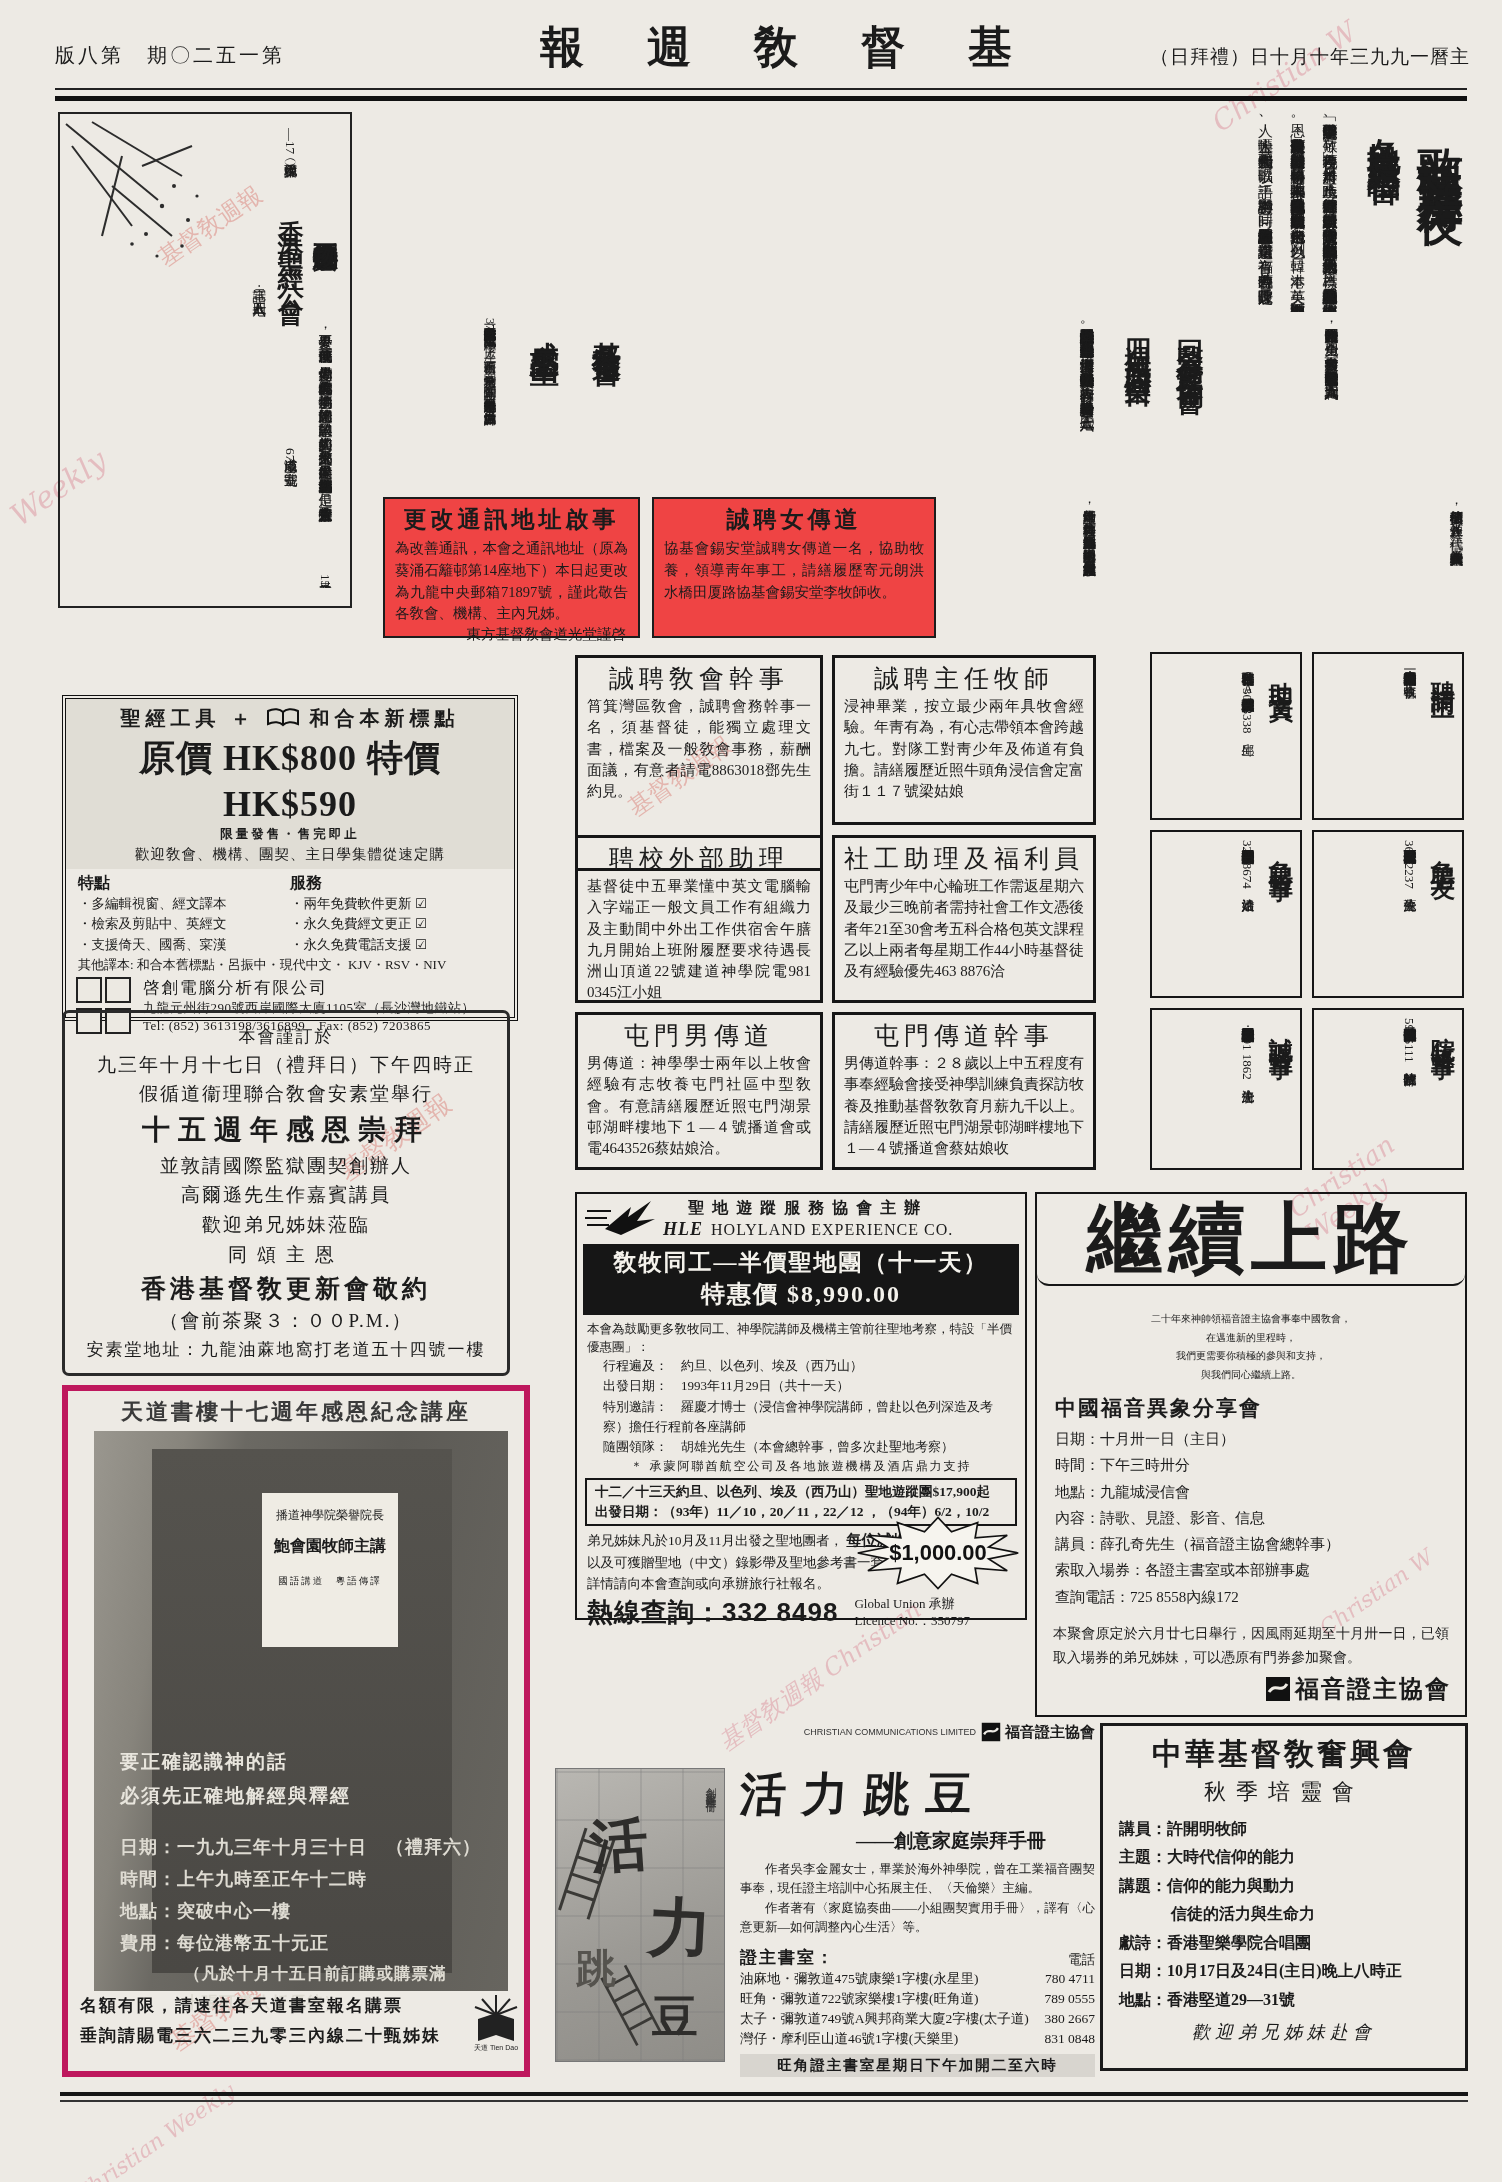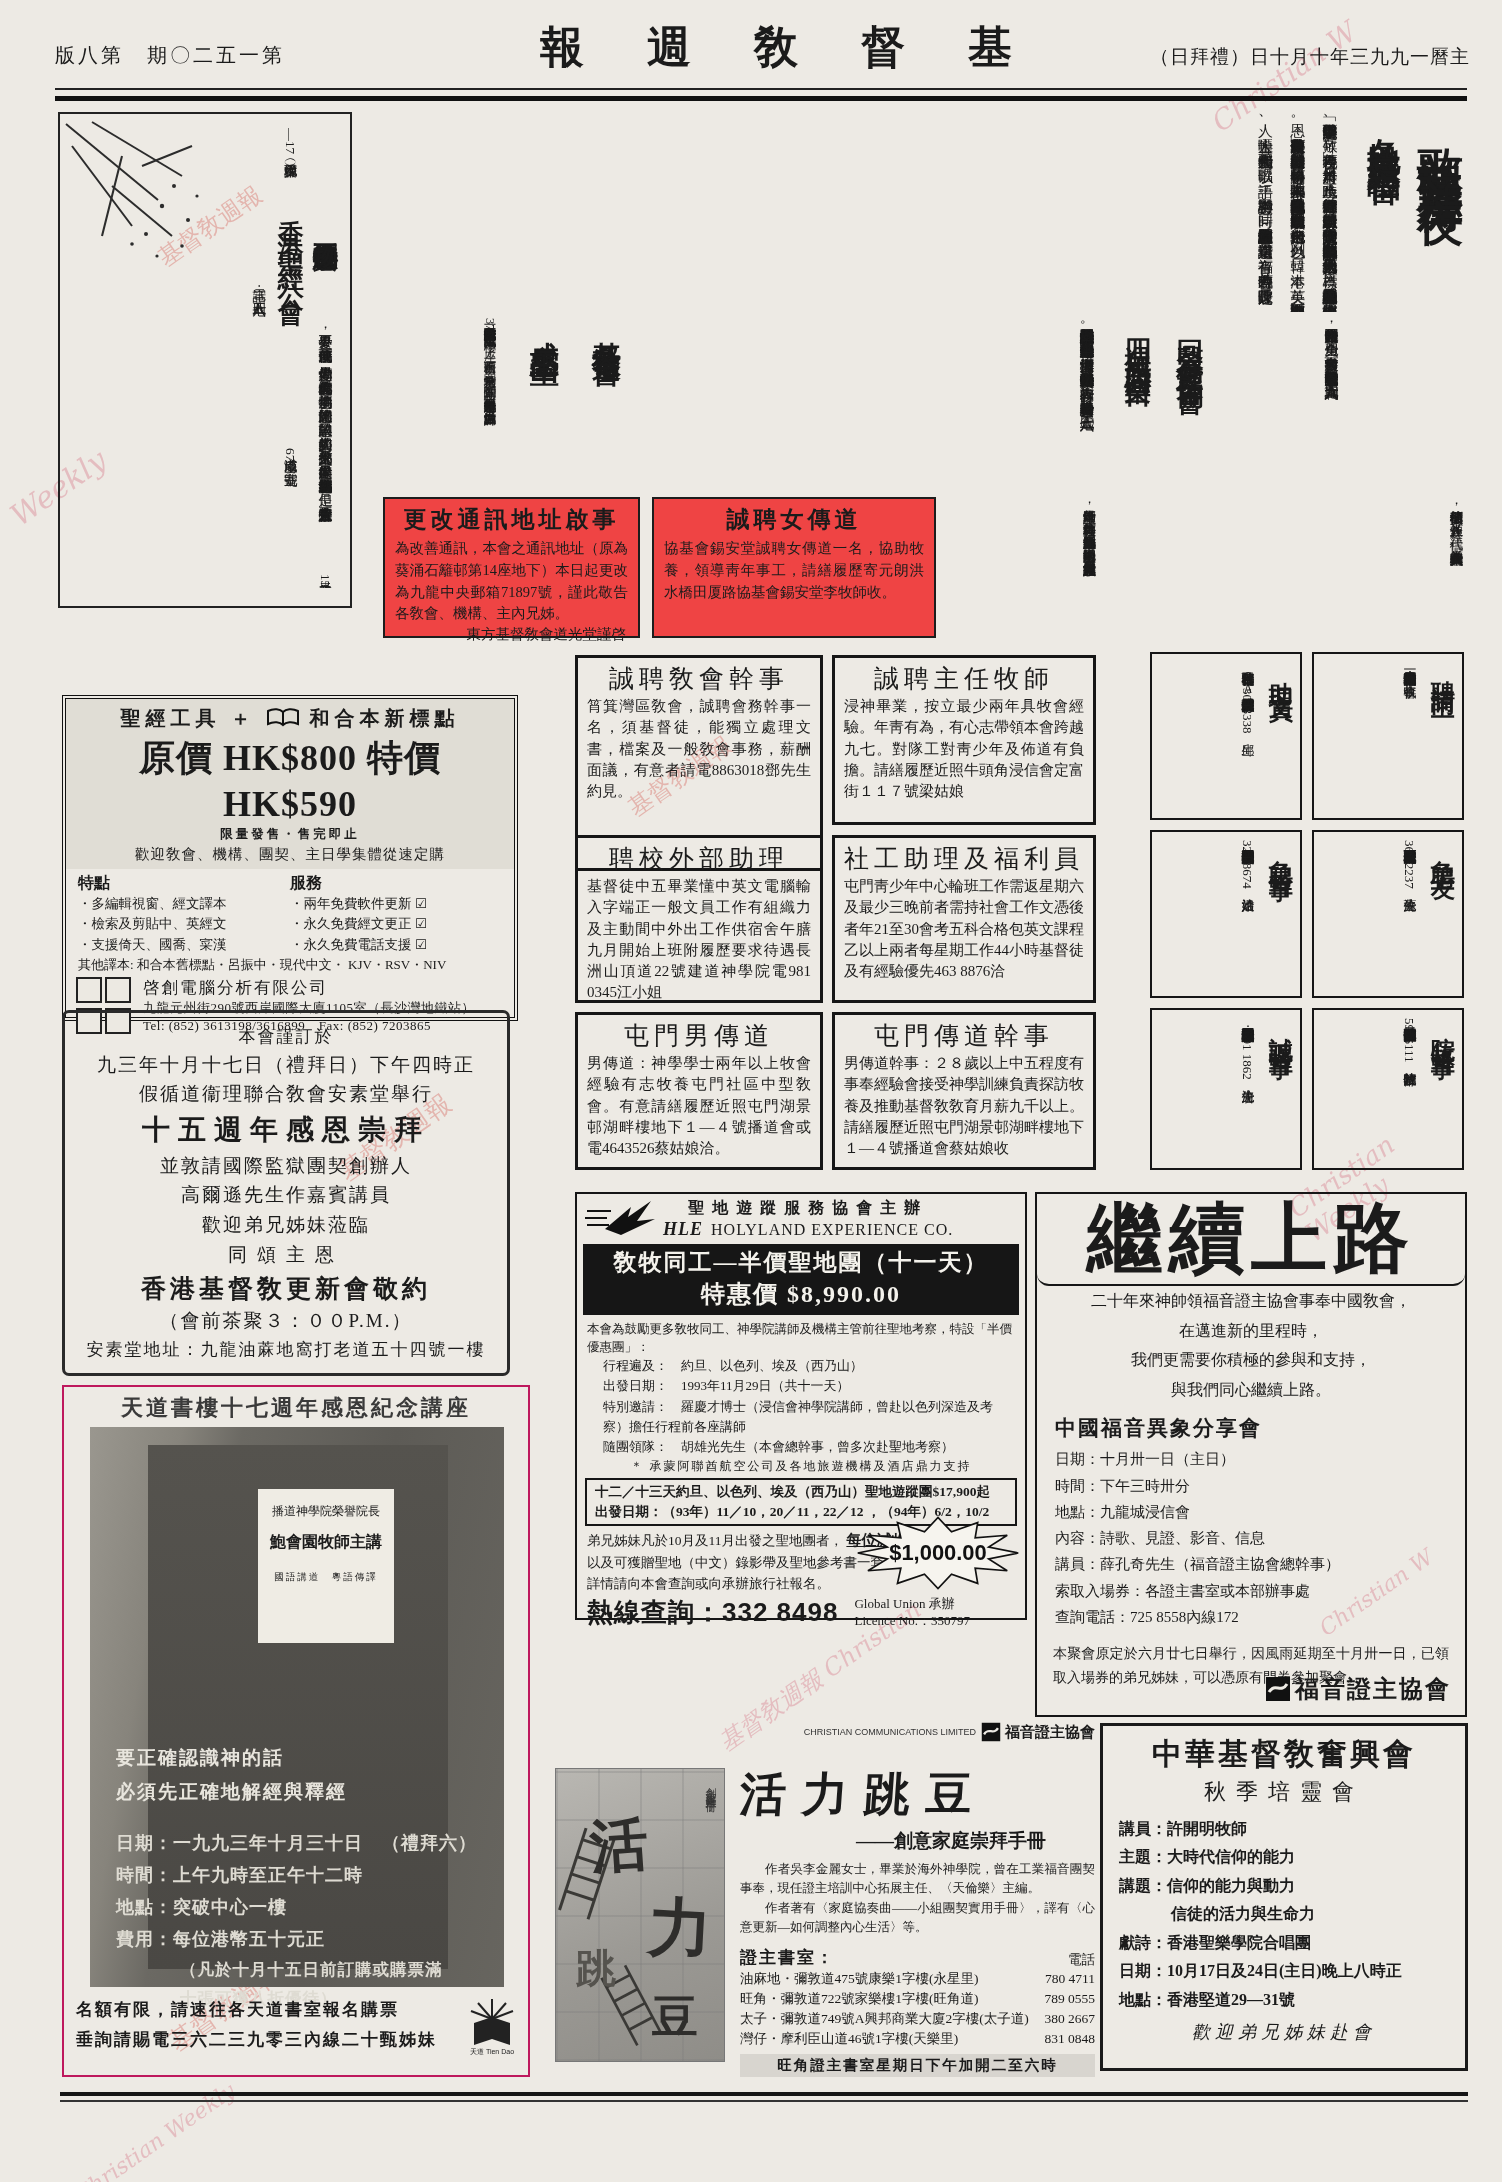--- a/index.html
+++ b/index.html
@@ -115,29 +115,29 @@
   .hle-em{font-weight:bold;text-decoration:underline;font-size:15px;}
   .hle-star{position:absolute;right:2px;top:-14px;}
   .hle-bottom{display:flex;align-items:center;padding:0 10px;}
   .hle-hot{font-size:26px;font-weight:bold;letter-spacing:1px;font-family:"Liberation Sans",sans-serif;}
   .hle-agent{margin-left:16px;font-size:13px;line-height:1.35;}
 
   
   .journey{left:1035px;top:1192px;width:432px;height:525px;border:2.5px solid #161616;box-sizing:border-box;}
   .jo-titlebox{border-bottom:2.5px solid #161616;text-align:center;padding:6px 0 8px;border-radius:12px;}
   .jo-title{font-size:76px;font-weight:900;letter-spacing:6px;line-height:1.0;}
-  .jo-intro{text-align:center;font-size:16px;line-height:1.85;margin-top:0;}
+  .jo-intro{text-align:center;font-size:10px;line-height:1.85;margin-top:24px;}
   .jo-event{font-size:21px;font-weight:bold;letter-spacing:2px;padding:10px 0 4px 18px;}
   .jo-details{padding-left:18px;font-size:15px;line-height:1.75;}
   .jo-note{padding:12px 16px 0;font-size:14px;line-height:1.7;text-align:justify;}
   .jo-logo{position:absolute;right:14px;bottom:10px;display:flex;align-items:center;}
   .jo-logo-text{font-size:24px;font-weight:900;letter-spacing:2px;margin-left:4px;}
 
   
-  .td{left:62px;top:1385px;width:468px;height:692px;border:2px solid #be185d;box-sizing:border-box;}
+  .td{left:62px;top:1385px;width:468px;height:692px;border:6px solid #be185d;box-sizing:border-box;}
   .td-title{font-size:22px;text-align:center;letter-spacing:3px;margin-top:6px;font-weight:bold;color:#3a3a3a;}
   .td-photo{position:absolute;left:26px;top:40px;width:414px;height:560px;
             background:linear-gradient(100deg,#9a978f 0%,#87847c 18%,#6b6963 30%,#5d5b56 60%,#67655f 100%);}
   .td-photo-inner{position:absolute;left:58px;top:18px;width:300px;height:524px;background:linear-gradient(180deg,#55534e,#4a4844);}
   .td-card{position:absolute;left:168px;top:62px;width:136px;height:154px;background:#efece4;
            text-align:center;padding-top:14px;box-sizing:border-box;}
   .td-card-1{font-size:12px;}
   .td-card-2{font-size:16px;font-weight:bold;margin-top:12px;}
   .td-card-3{font-size:9.5px;margin-top:18px;letter-spacing:2px;}
   .td-main{position:absolute;left:22px;top:248px;font-size:46px;font-weight:900;color:#f3f1ea;letter-spacing:6px;}

